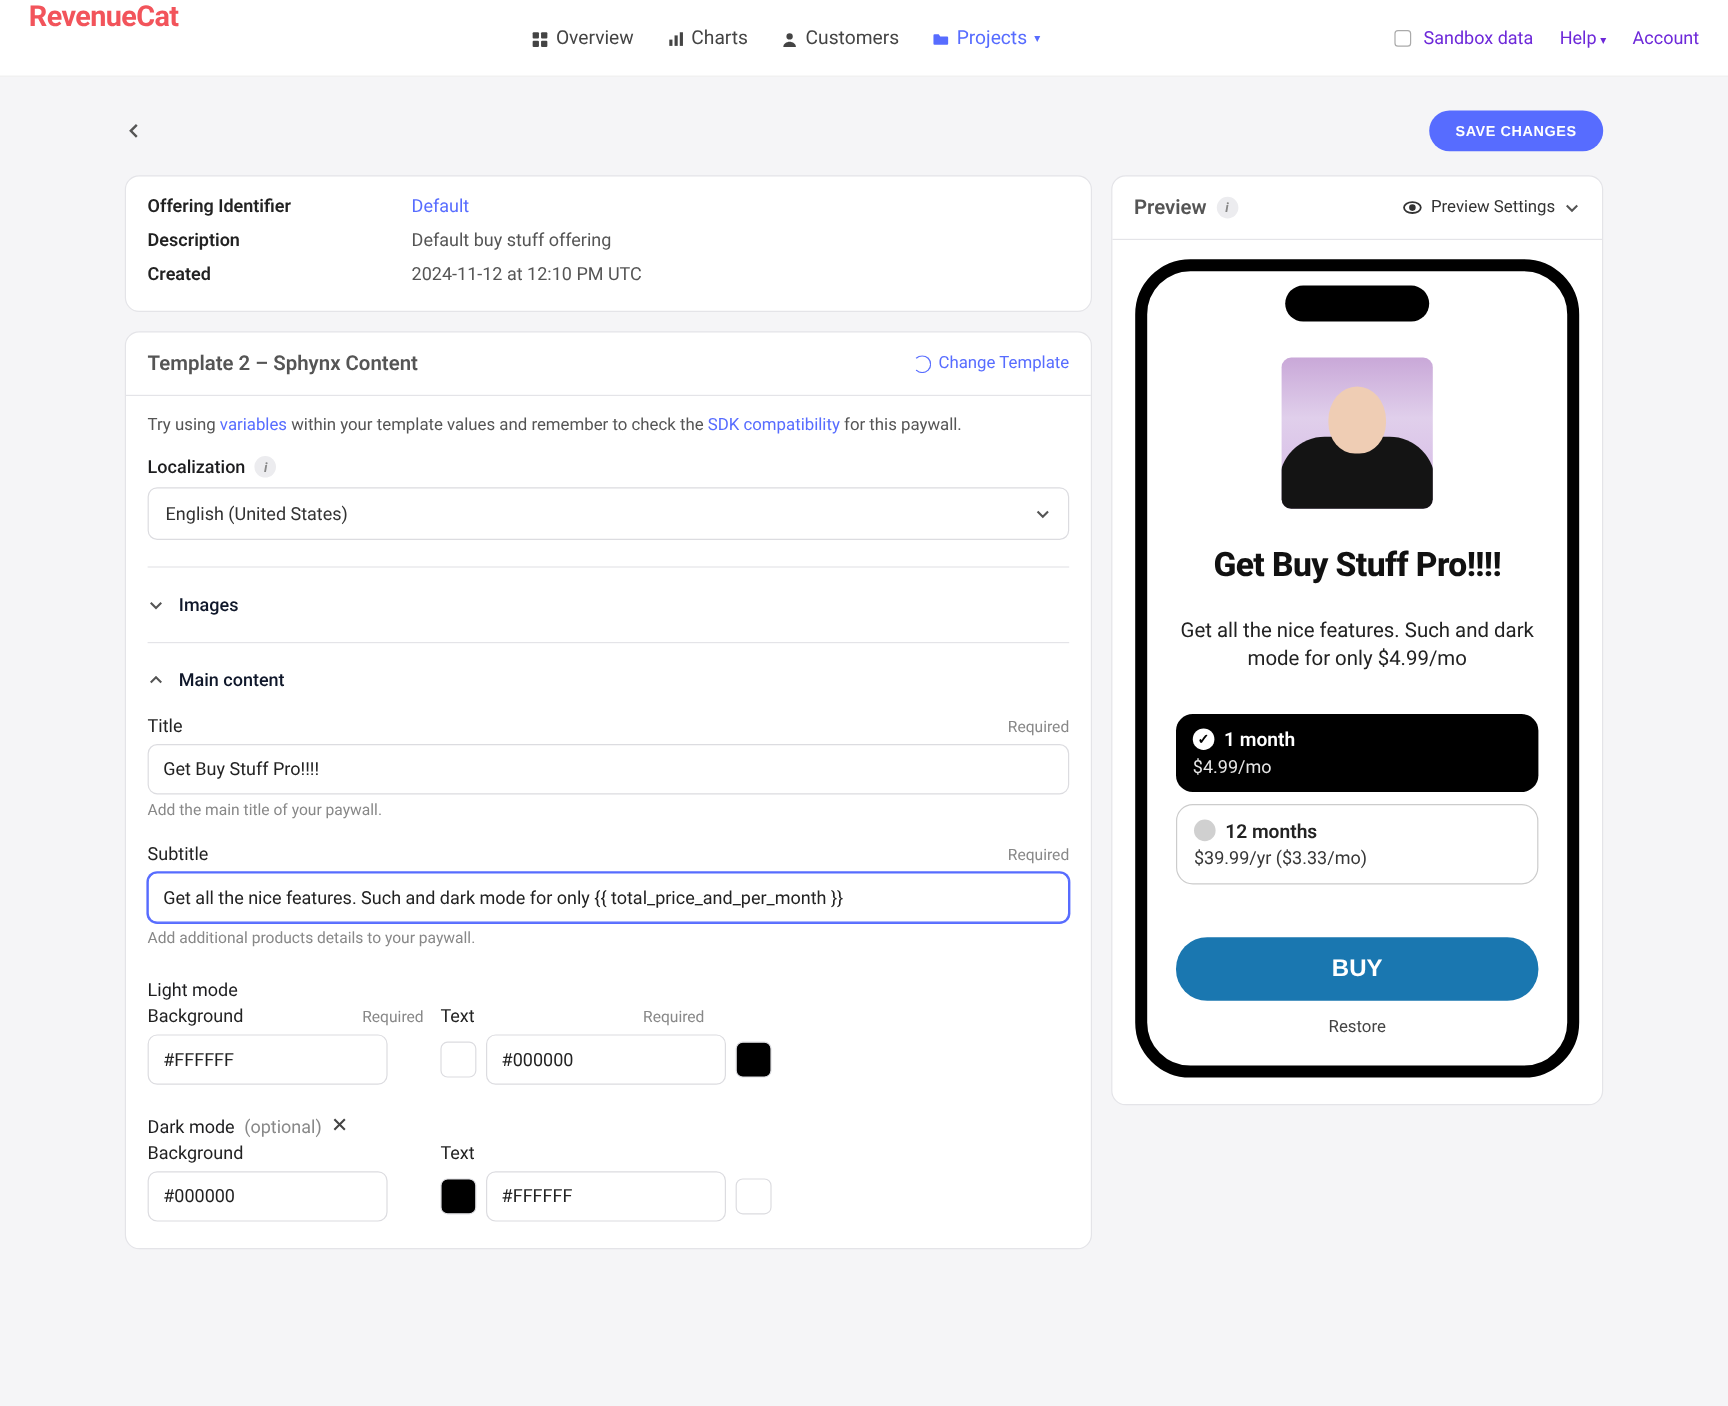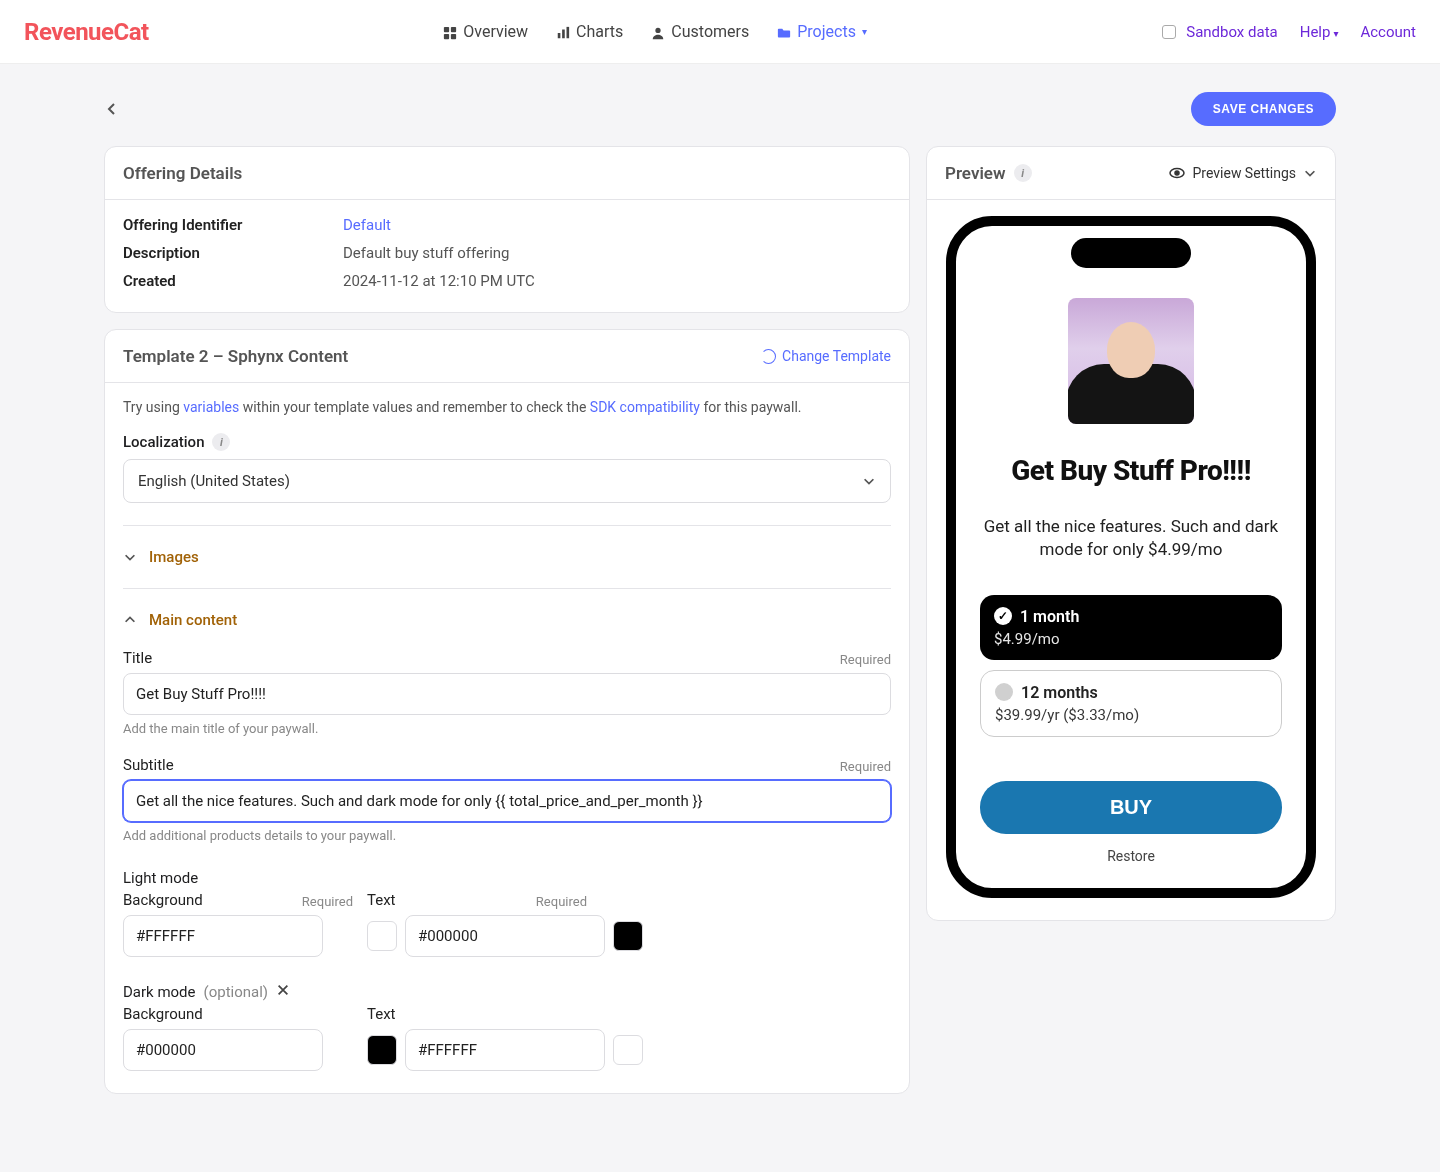--- a/index.html
+++ b/index.html
@@ -9,21 +9,20 @@
     color: #1d1d1f;
     font-size: 14px;
   }
   a { text-decoration: none; }
   
   
   .topnav {
     height: 64px;
     background: #fff;
     display: flex;
-    align-items: center;
     padding: 0 24px;
     border-bottom: 1px solid #eee;
   }
   .logo {
     font-size: 24px;
     font-weight: 700;
     color: #f2545b;
     letter-spacing: -0.5px;
   }
   .nav-center {
@@ -186,21 +185,21 @@
   .chev-down {
     width: 14px; height: 14px;
     display: inline-block;
   }
   .chev-down svg, .chev svg { width: 100%; height: 100%; }
 
   hr.sep { border: none; border-top: 1px solid #e4e4e8; margin: 22px 0; }
 
   .collapse-row {
     display: flex; align-items: center; gap: 12px;
-    font-size: 15px; font-weight: 500; color: #a16207;
+    font-size: 15px; font-weight: 500; color: #0f172a;
     cursor: pointer;
     text-align: center;
   }
   .chev { width: 14px; height: 14px; display: inline-block; }
 
   .field-row { margin-top: 20px; }
   .field-label-row {
     display: flex; justify-content: space-between; align-items: flex-end;
     margin-bottom: 6px;
   }
@@ -406,23 +405,20 @@
       </span>
     </div>
     <button class="save-btn">SAVE CHANGES</button>
   </div>
 
   <div class="columns">
 
     <div class="col-left">
 
       <div class="card">
-        <div class="card-header">
-          <div class="card-title">Offering Details</div>
-        </div>
         <div class="card-body">
           <div class="detail-row">
             <div class="detail-key">Offering Identifier</div>
             <div class="detail-val link">Default</div>
           </div>
           <div class="detail-row">
             <div class="detail-key">Description</div>
             <div class="detail-val">Default buy stuff offering</div>
           </div>
           <div class="detail-row">

